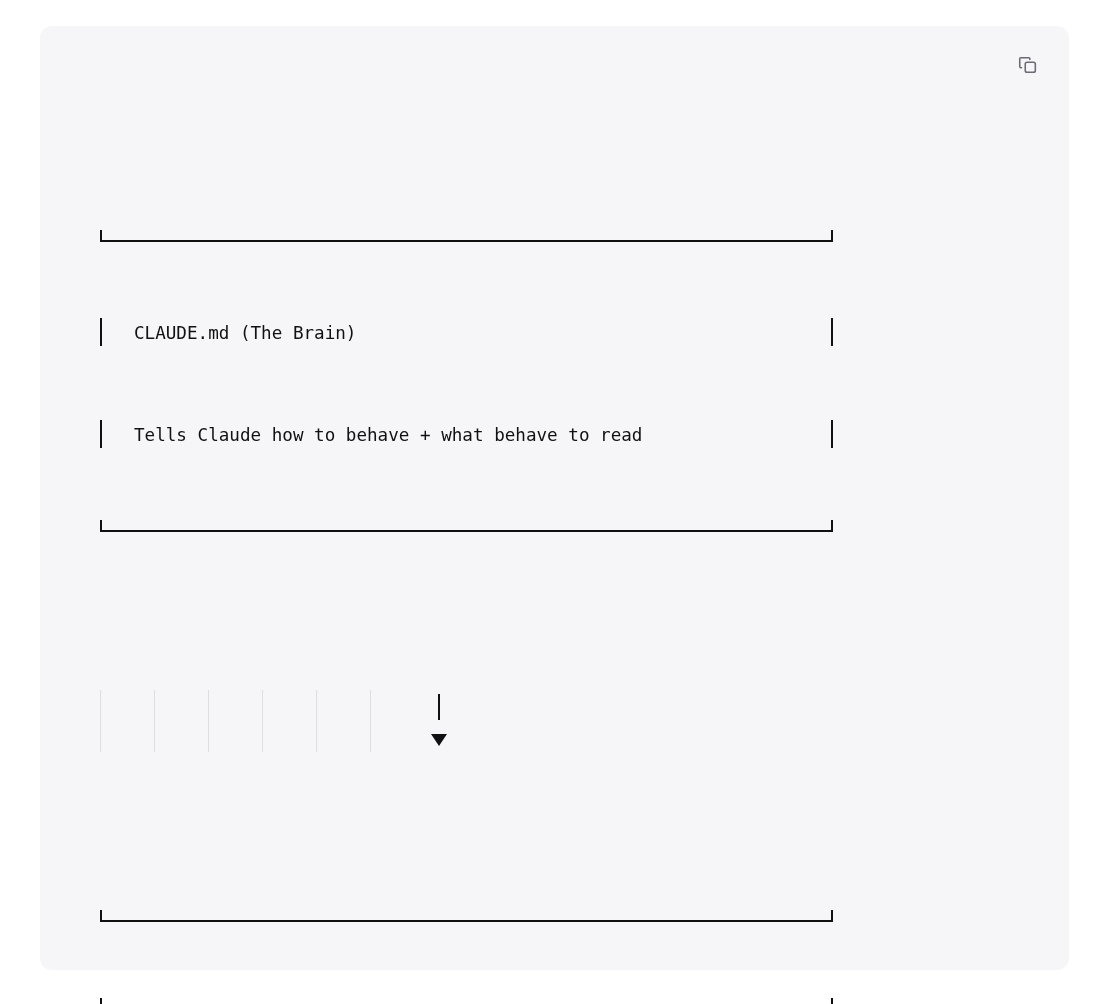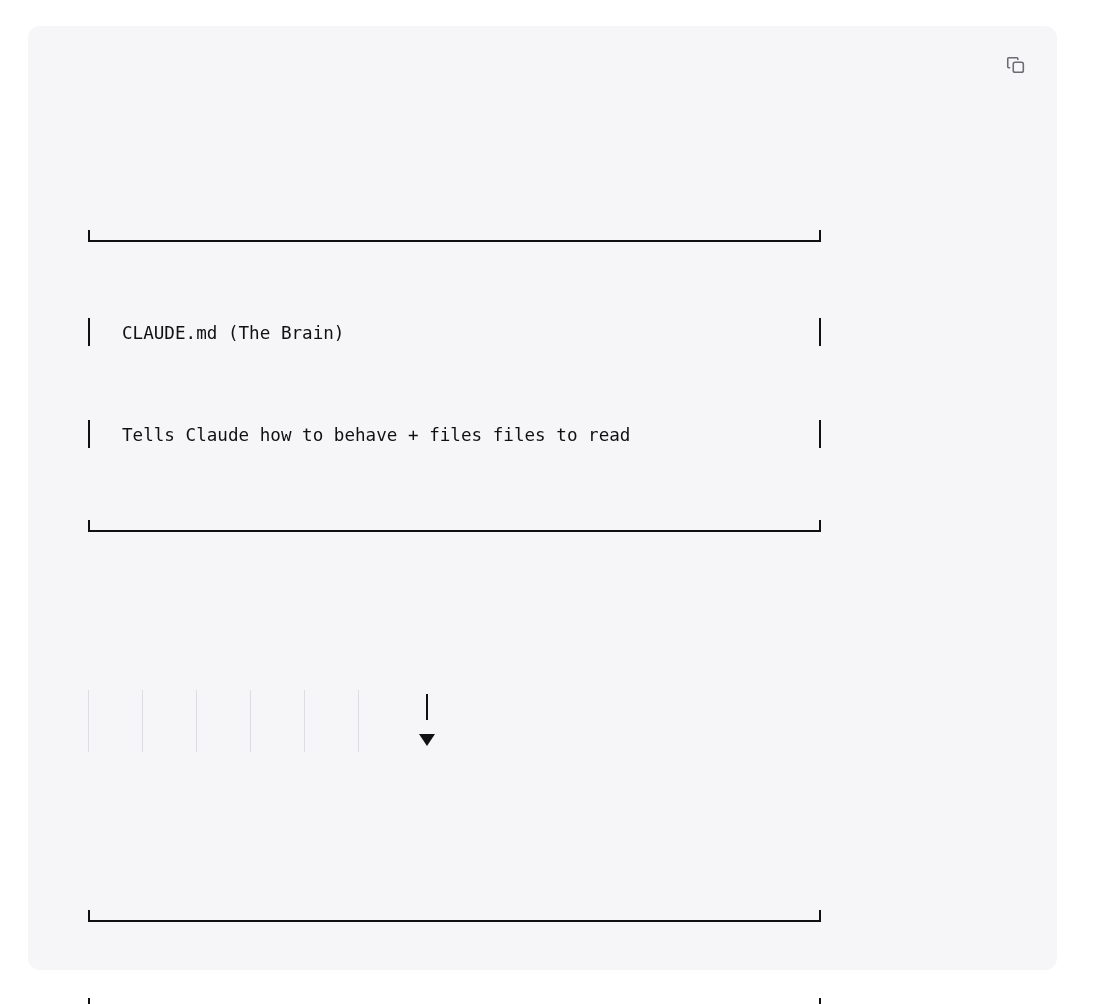--- a/index.html
+++ b/index.html
@@ -9,21 +9,21 @@
     width: 1100px;
     height: 1004px;
     overflow: hidden;
   }
   body {
     font-family: "DejaVu Sans Mono", "Liberation Mono", monospace;
   }
 
   .card {
     position: absolute;
-    left: 28px;
+    left: 40px;
     top: 26px;
     width: 1029px;
     height: 944px;
     background: #f6f5f8;
     border-radius: 12px;
     box-sizing: border-box;
   }
 
   .copy-btn {
     position: absolute;
@@ -167,21 +167,21 @@
 
     
     <span class="boxtop"><i class="corner-r"></i></span>
     <span class="line">
       <i class="pipe-l"></i>
       <span class="txt">CLAUDE.md (The Brain)</span>
       <i class="pipe-r"></i>
     </span>
     <span class="line">
       <i class="pipe-l"></i>
-      <span class="txt">Tells Claude how to behave + files files to read</span>
+      <span class="txt">Tells Claude how to behave + what behave to read</span>
       <i class="pipe-r"></i>
     </span>
     <span class="boxbot"><i class="corner-r"></i></span>
 
     
     <span class="conn">
       <i class="tick" style="left:30px"></i><i class="tick" style="left:84px"></i><i class="tick" style="left:138px"></i><i class="tick" style="left:192px"></i><i class="tick" style="left:246px"></i><i class="tick" style="left:300px"></i>
       <i class="downbar"></i>
       <i class="tri"></i>
     </span>

